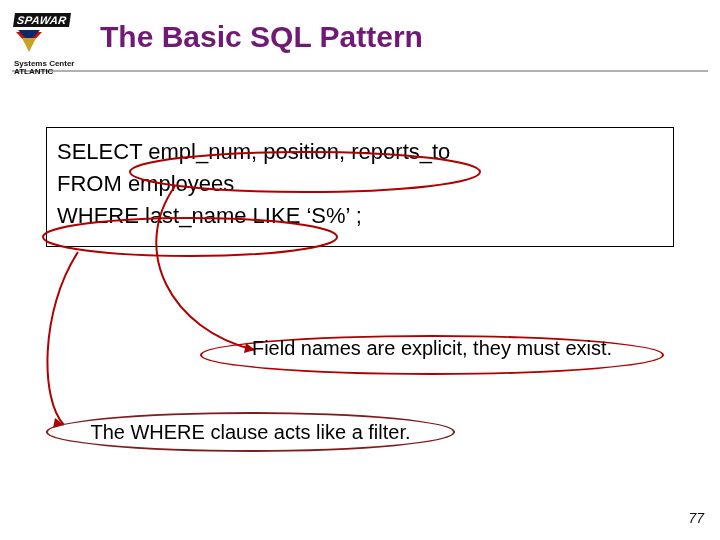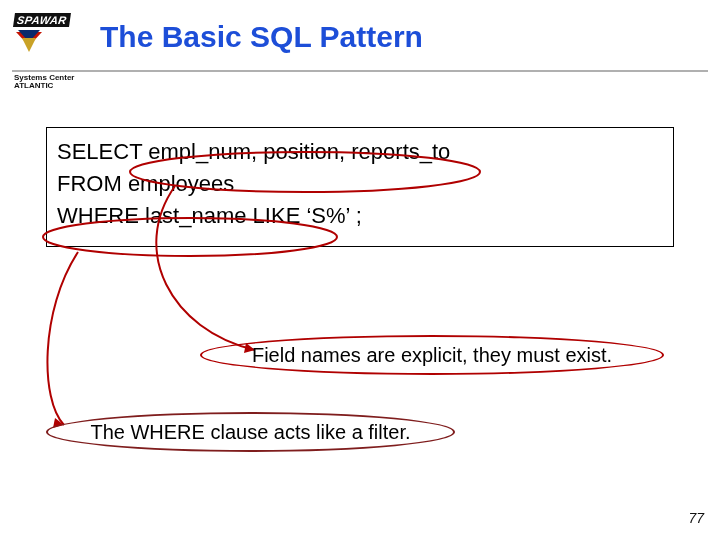--- a/index.html
+++ b/index.html
@@ -33,27 +33,27 @@
     display: inline-block;
     transform: skewX(-8deg);
   }
   .logo-icon {
     margin-top: 2px;
   }
   .logo-sub {
     font-size: 8px;
     font-weight: bold;
     line-height: 1.05;
-    margin-top: 16px;
+    margin-top: 2px;
     color: #111;
   }
   .title {
     font-size: 30px;
     font-weight: bold;
-    color: #1d4ed8;
+    color: #701a75;
   }
   .hr {
     border-top: 2px solid #b0b0b0;
     margin: 6px 12px 0 12px;
   }
   .code-box {
     margin: 55px 46px 0 46px;
     border: 1.5px solid #000;
     padding: 8px 10px 14px 10px;
     font-size: 22px;
@@ -63,21 +63,20 @@
   }
   .callout-1 {
     position: absolute;
     left: 200px;
     top: 335px;
     width: 460px;
     height: 36px;
     border: 2px solid #b00000;
     border-radius: 50%;
     display: flex;
-    align-items: center;
     justify-content: center;
     font-size: 20px;
   }
   .callout-2 {
     position: absolute;
     left: 46px;
     top: 412px;
     width: 405px;
     height: 36px;
     border: 2px solid #7f1d1d;

